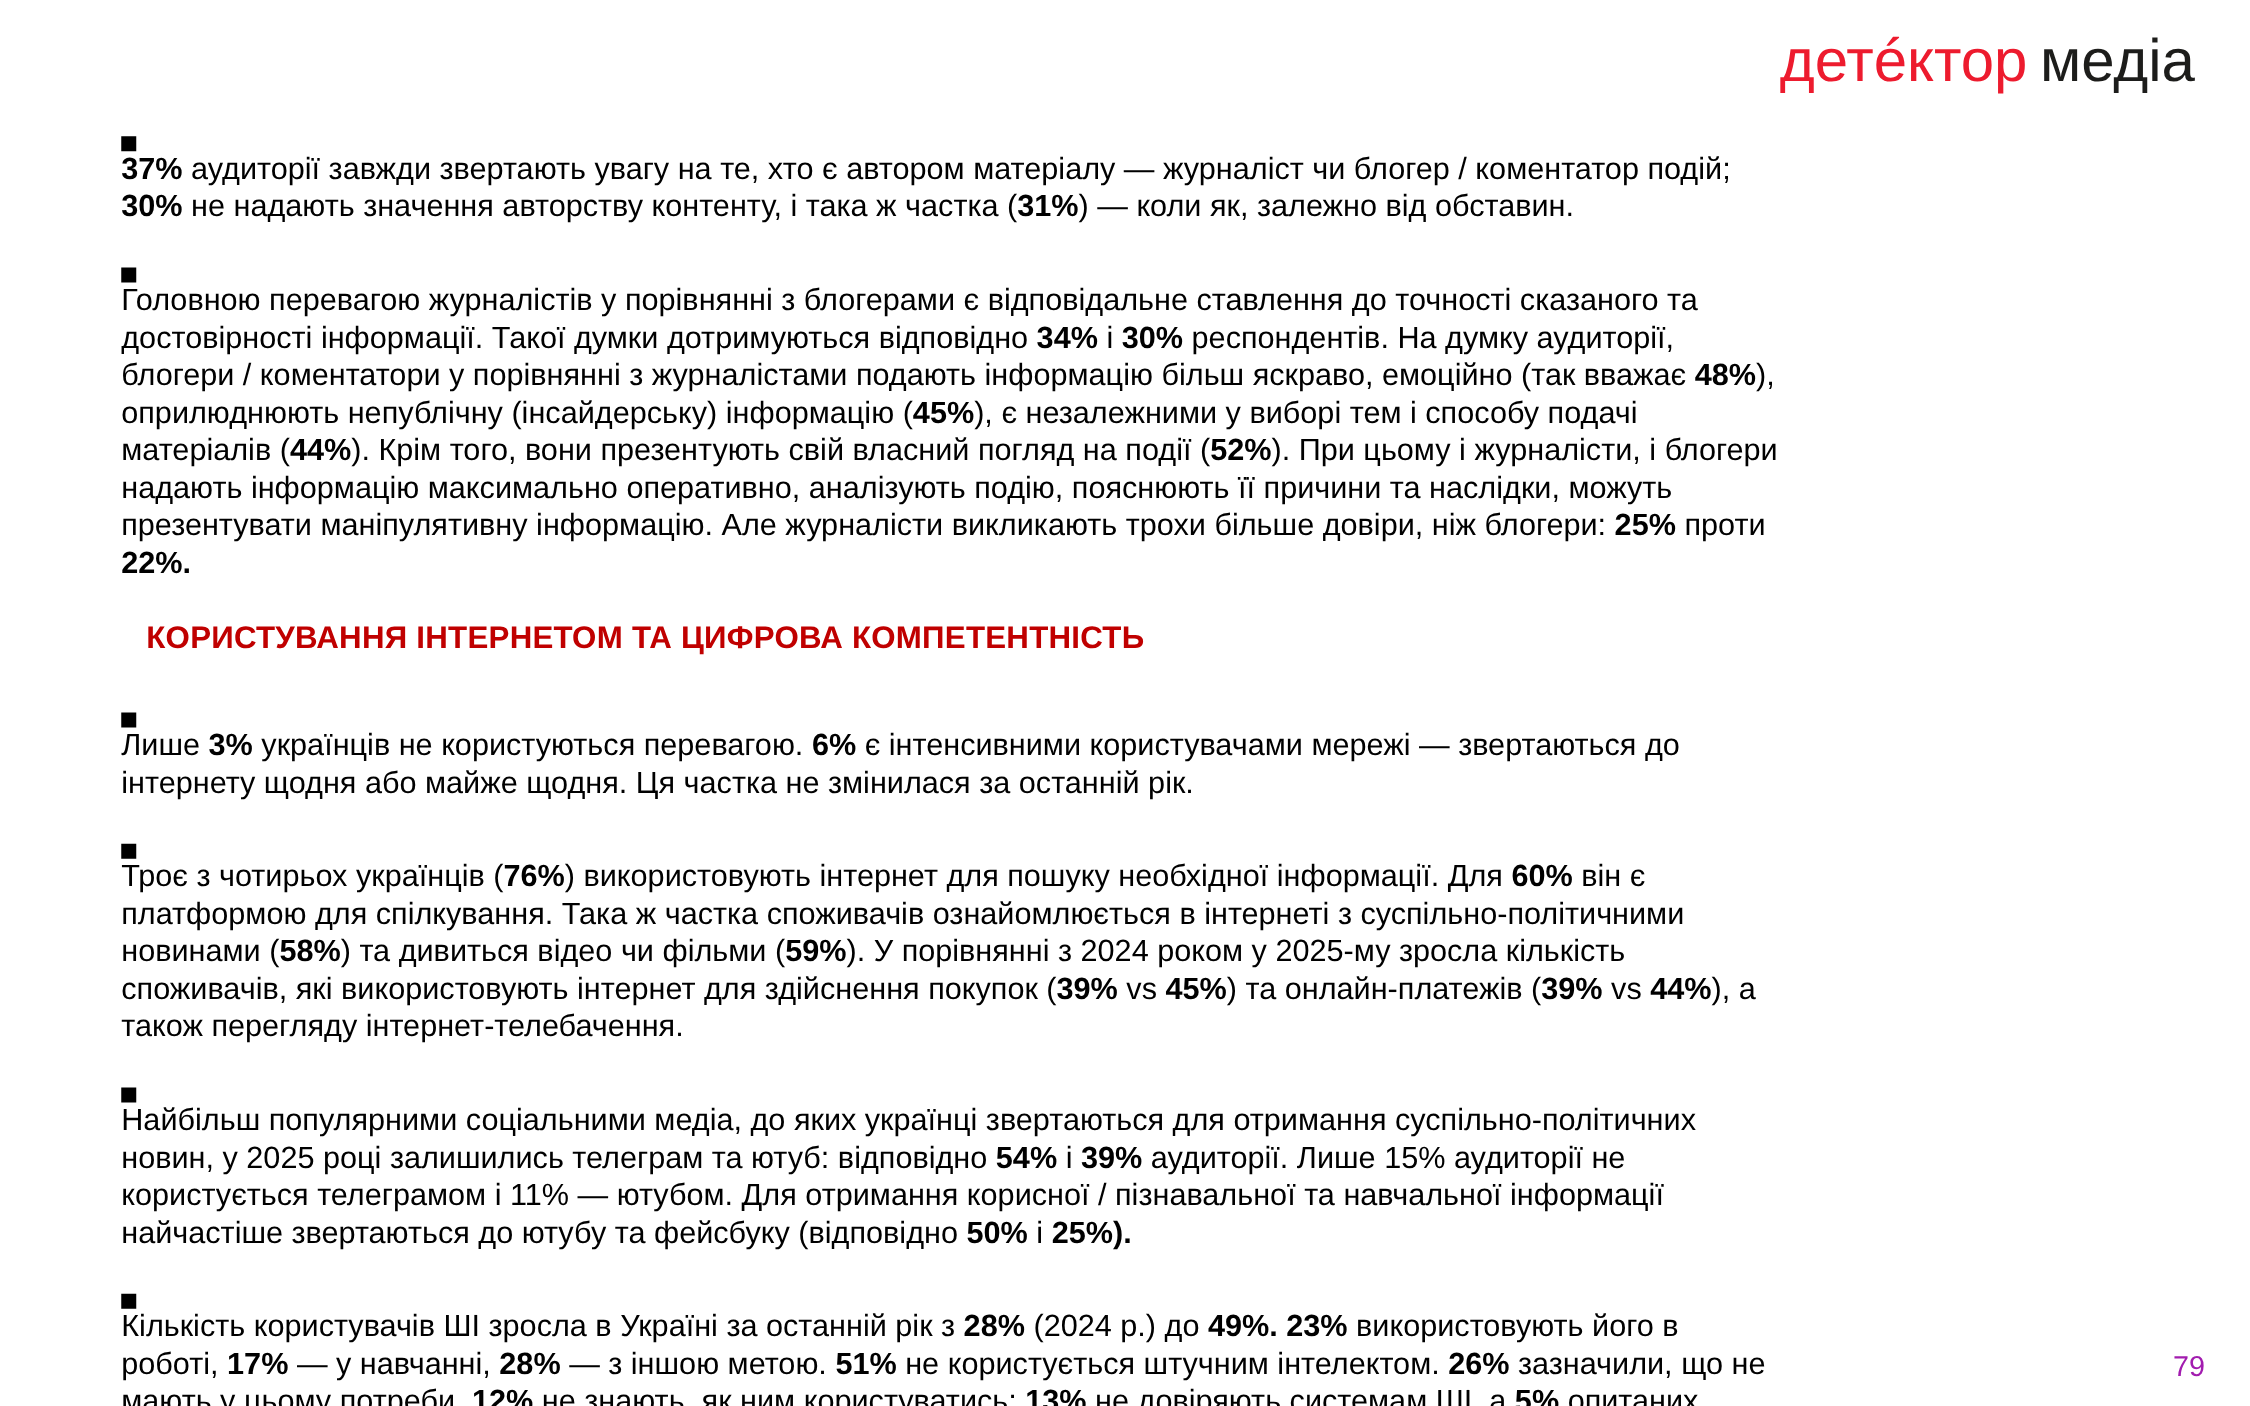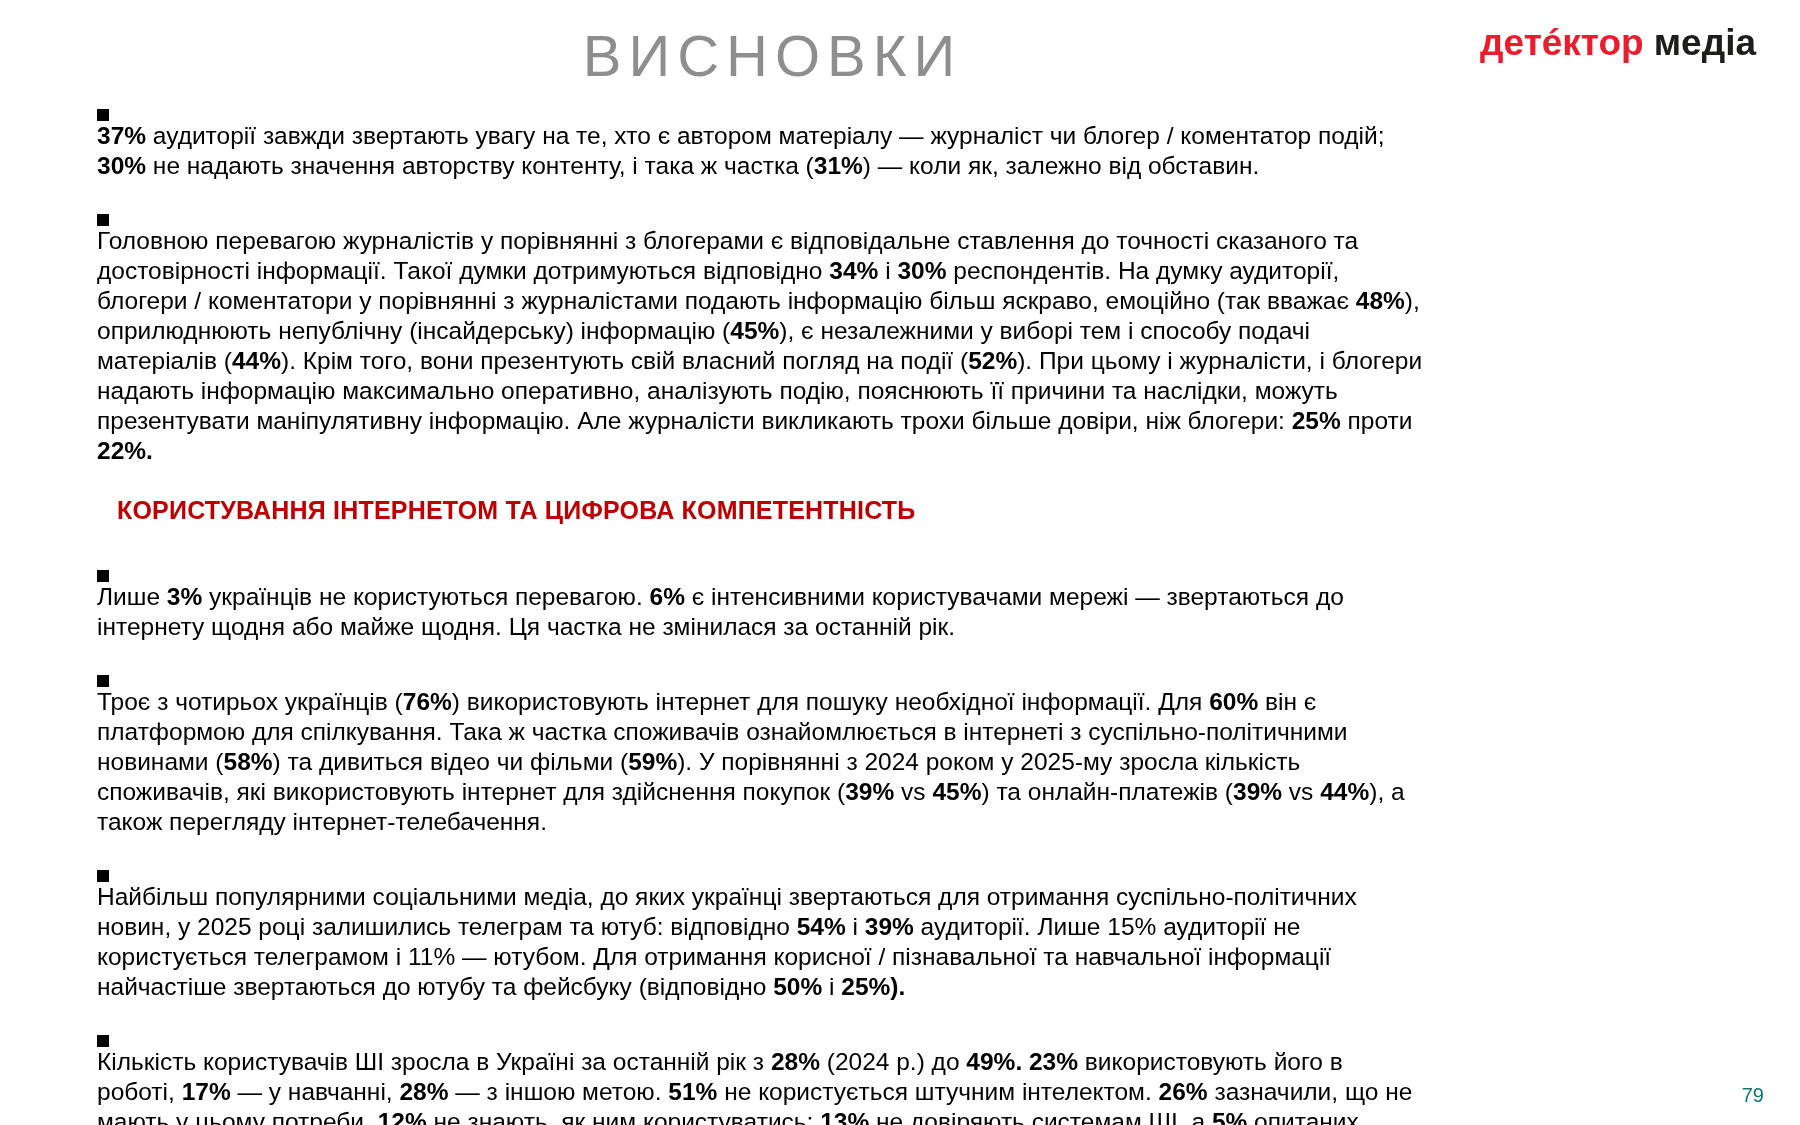--- a/index.html
+++ b/index.html
@@ -23,22 +23,22 @@
     font-size: 58px;
     letter-spacing: 7px;
     color: #8e8e8e;
     font-weight: 400;
   }
 
   .logo {
     position: absolute;
     top: 22px;
     right: 44px;
-    font-size: 37px;
-    font-weight: 700;
+    font-size: 48px;
+    font-weight: 400;
     white-space: nowrap;
   }
   .logo-red   { color: #ed1b2e; }
   .logo-black { color: #1d1d1b; margin-left: 10px; }
 
   .content {
     position: absolute;
     top: 100px;
     left: 97px;
     width: 1400px;
@@ -76,30 +76,29 @@
     font-size: 25px;
     font-weight: 700;
     color: #c00000;
     letter-spacing: 0.2px;
   }
 
   .page-number {
     position: absolute;
     right: 36px;
     bottom: 18px;
-    font-size: 20px;
-    color: #0f766e;
+    font-size: 23px;
+    color: #a21caf;
   }
 </style>
 </head>
 <body>
 
 <div class="slide">
 
-  <div class="title">ВИСНОВКИ</div>
 
   <div class="logo">
     <span class="logo-red">детéктор</span><span class="logo-black">медіа</span>
   </div>
 
   <div class="content">
     <ul class="bullets">
         <li class="bullet">
           <span class="marker"></span>
           <span class="bullet-text"><span class="b">37%</span><span> аудиторії завжди звертають увагу на те, хто є автором матеріалу — журналіст чи блогер / коментатор подій; </span><span class="b">30%</span><span> не надають значення авторству контенту, і така ж частка (</span><span class="b">31%</span><span>) — коли як, залежно від обставин.</span></span>

